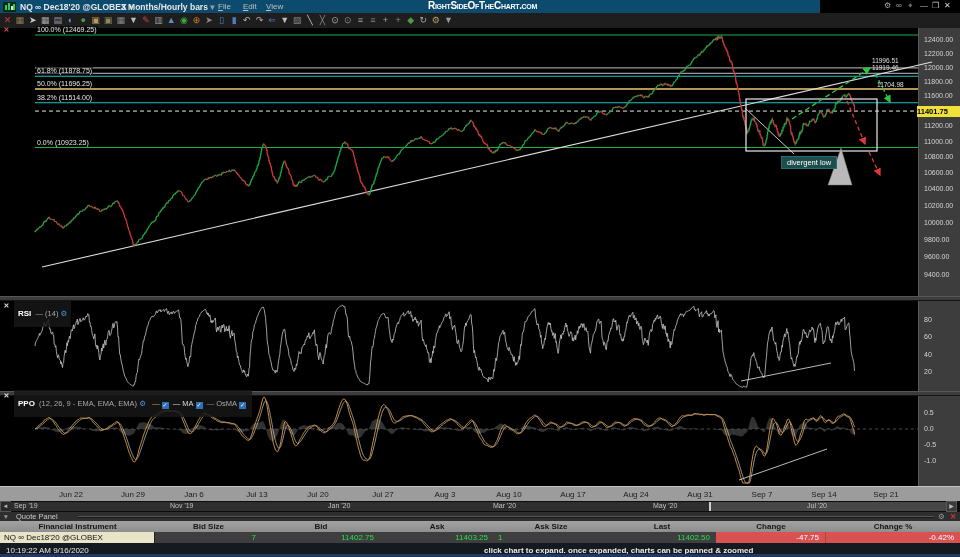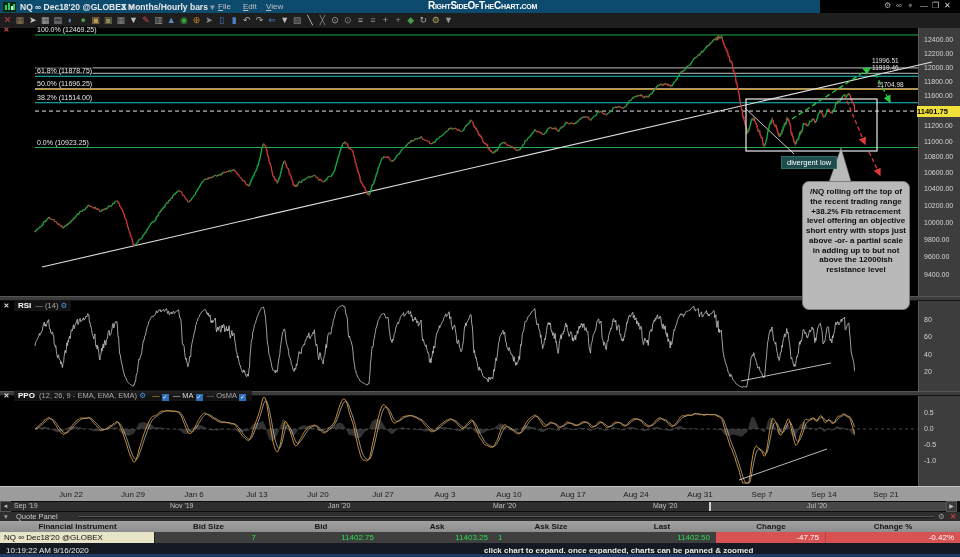--- a/index.html
+++ b/index.html
@@ -17,21 +17,21 @@
   
   .pane{background:#000;}
   #axisband{left:918px;top:28px;width:42px;height:458px;background:#3d3d3d;border-left:1px solid #5a5a5a;}
   .axis-tick{position:absolute;left:924px;color:#d4d4d4;font-size:7px;}
   .fib-label{position:absolute;color:#e6e6e6;font-size:7px;background:rgba(0,0,0,0.55);padding:0 1px;white-space:nowrap;}
   .lvl-label{position:absolute;color:#e0e0e0;font-size:6.5px;white-space:nowrap;}
   .sep{position:absolute;left:0;width:960px;background:#3c3c3c;border-top:1px solid #565656;border-bottom:1px solid #141414;}
   .pane-x{position:absolute;left:2px;width:9px;height:9px;color:#d8d8d8;font-size:7px;line-height:9px;
           text-align:center;font-weight:bold;}
   .ind-hdr{position:absolute;left:14px;height:11px;background:rgba(22,22,22,0.85);color:#ddd;
-           font-size:7.5px;line-height:11px;padding:0 4px;white-space:nowrap;}
+           font-size:7.5px;line-height:11px;padding:8px 4px;white-space:nowrap;}
   .ind-hdr b{color:#fff;font-size:8px;}
   .chk{display:inline-block;width:7px;height:7px;background:#2f6fb8;color:#fff;font-size:6px;
        line-height:7px;text-align:center;vertical-align:-1px;margin:0 2px;}
   
   #lastprice-tag{left:917px;width:43px;height:11px;background:#f0e03a;color:#000;font-weight:bold;
                  font-size:7.5px;line-height:11px;text-align:left;}
   #divlow{background:#1d4d4d;border:1px solid #2d6a6a;color:#fff;font-size:7.5px;padding:1px 5px;}
   #bubble{background:#b9b9b9;border:1px solid #7c7c7c;border-radius:7px;color:#0d0d0d;font-weight:bold;
           font-size:8px;line-height:1.22;text-align:center;padding:5px 3px;}
   
@@ -182,21 +182,20 @@
 </div>
 <div class="ind-hdr" style="top:390px">
   <b>PPO</b>&nbsp;&nbsp;<span style="color:#aaa">(12, 26, 9 - EMA, EMA, EMA)</span>&nbsp;<span style="color:#4a90d9">⚙</span>&nbsp;&nbsp;
   <span style="color:#e8a23a">—</span><span class="chk">✓</span>
   <span style="color:#ddd">—</span>&nbsp;<span>MA</span><span class="chk">✓</span>
   <span style="color:#888">—</span>&nbsp;<span style="color:#aaa">OsMA</span><span class="chk">✓</span>
 </div>
 
 <div class="abs" id="lastprice-tag" style="top: 106px;">11401.75</div>
 <div class="abs" id="divlow" style="left:781px;top:156px">divergent low</div>
-<div class="abs" id="bubble" style="left:802px;top:181px;width:100px;height:117px">/NQ rolling off the top of the recent trading range +38.2% Fib retracement level offering an objective short entry with stops just above -or- a partial scale in adding up to but not above the 12000ish resistance level</div>
 
 <div class="abs" id="dateband">
       <div class="date-tick" style="left: 71px;">Jun 22</div>
       <div class="date-tick" style="left: 133px;">Jun 29</div>
       <div class="date-tick" style="left: 194px;">Jan 6</div>
       <div class="date-tick" style="left: 257px;">Jul 13</div>
       <div class="date-tick" style="left: 318px;">Jul 20</div>
       <div class="date-tick" style="left: 383px;">Jul 27</div>
       <div class="date-tick" style="left: 445px;">Aug 3</div>
       <div class="date-tick" style="left: 509px;">Aug 10</div>

